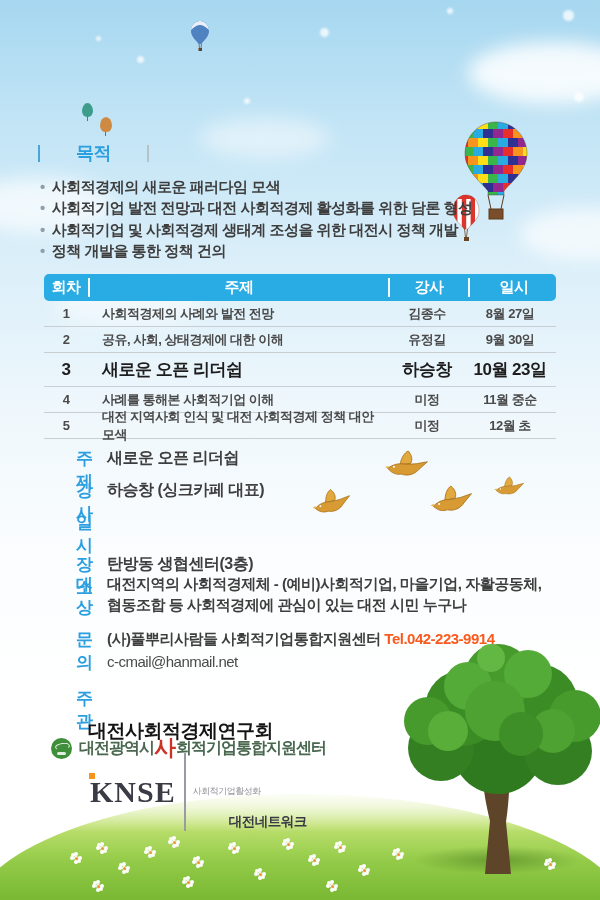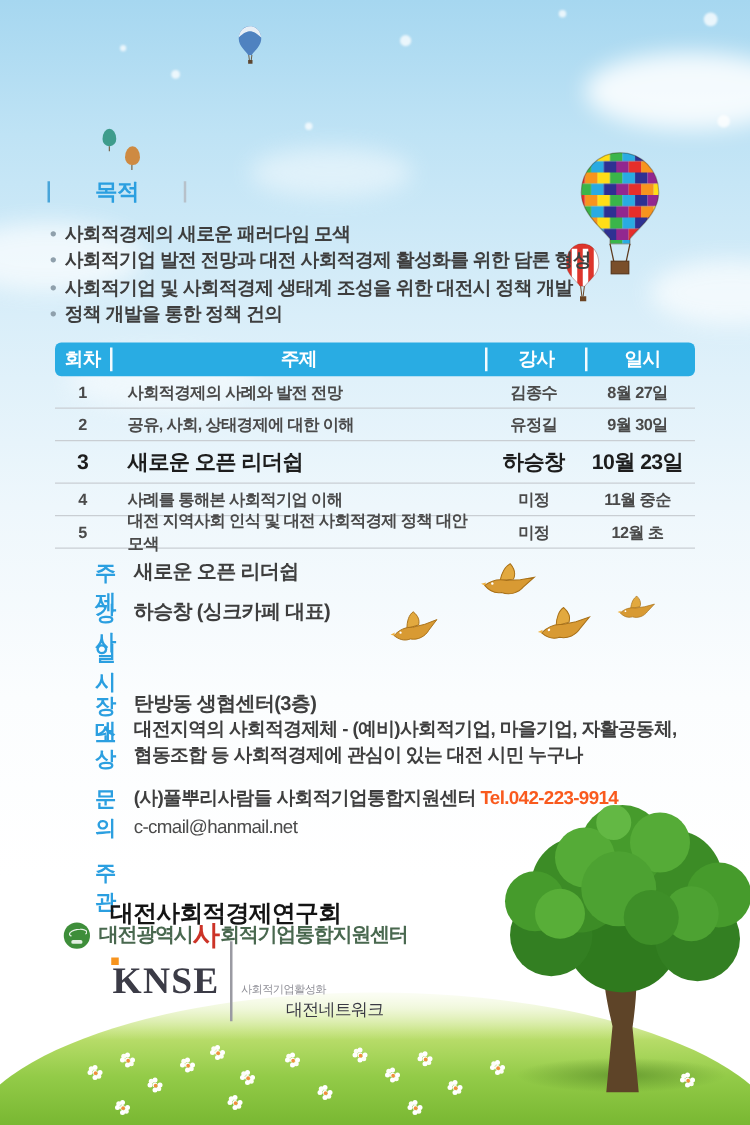--- a/index.html
+++ b/index.html
@@ -85,21 +85,21 @@
   .seal::before{content:"";position:absolute;left:4px;top:5px;width:13px;height:5px;border-radius:50%;border:1.5px solid rgba(255,255,255,.9);border-bottom-color:transparent;transform:rotate(-8deg);}
   .seal::after{content:"";position:absolute;left:6px;bottom:4px;width:9px;height:3px;background:rgba(255,255,255,.85);border-radius:2px;}
   .org1 .o-txt{font-size:16px;font-weight:700;color:#49684f;letter-spacing:-1px;}
   .org1 .o-accent{font-size:22px;font-weight:700;color:#cc3327;}
   .org2{position:absolute;left:88px;top:718px;font-size:19px;font-weight:800;color:#141414;letter-spacing:-0.5px;}
   .knse{position:absolute;left:90px;top:753px;display:flex;align-items:center;}
   .knse .k-acro{font-family:"Liberation Serif","DejaVu Serif",serif;font-size:30px;font-weight:700;color:#3b3b46;letter-spacing:1px;position:relative;line-height:1;}
   .knse .k-acro::before{content:"";position:absolute;left:-1px;top:-4px;width:6px;height:6px;background:#f7941e;}
   .knse .k-right{border-left:2px solid #9a9aa2;margin-left:8px;padding-left:7px;display:flex;flex-direction:column;justify-content:center;}
   .knse .k-line1{font-size:9px;color:#8f8f97;letter-spacing:-0.5px;margin-top:32px;}
-  .knse .k-line2{font-size:13.5px;font-weight:400;color:#3a3a44;letter-spacing:-0.5px;margin-top:1px;padding-left:36px;}
+  .knse .k-line2{font-size:13.5px;font-weight:700;color:#3a3a44;letter-spacing:-0.5px;margin-top:15px;padding-left:36px;}
 </style>
 </head>
 <body>
 
 <div class="poster">
 
   <div class="cloud" style="left:468px;top:42px;width:170px;height:62px;"></div>
   <div class="cloud" style="left:-36px;top:178px;width:150px;height:55px;opacity:.8;"></div>
   <div class="cloud" style="left:520px;top:208px;width:130px;height:52px;opacity:.8;"></div>
   <div class="cloud" style="left:200px;top:118px;width:130px;height:40px;opacity:.55;"></div>

